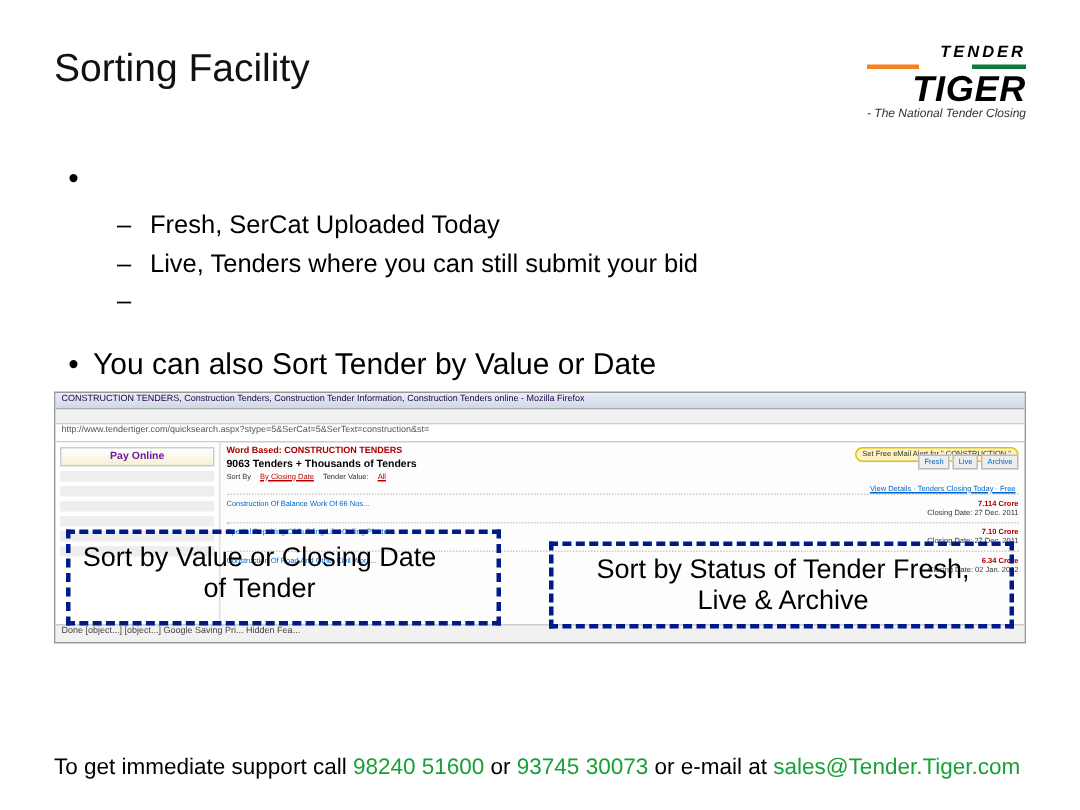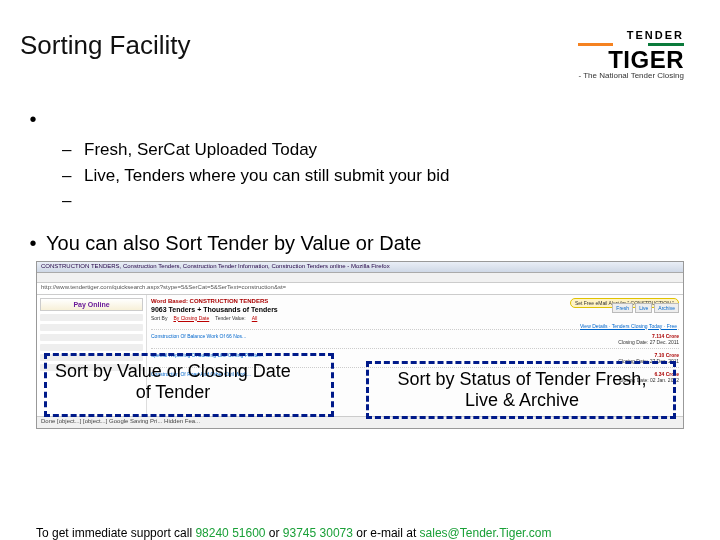--- a/index.html
+++ b/index.html
@@ -6,35 +6,36 @@
   body {
     width: 720px;
     height: 540px;
     background: #fff;
     font-family: Arial, Helvetica, sans-serif;
     color: #000;
     position: relative;
     overflow: hidden;
   }
   .slide {
-    padding: 30px 36px 0 20px;
+    padding: 30px 36px 0 36px;
   }
   .header {
     display: flex;
     justify-content: space-between;
     align-items: flex-start;
   }
   .title {
     font-size: 26px;
     font-weight: 400;
     color: #111;
   }
   .logo {
     text-align: right;
     line-height: 1;
+    font-style: italic;
   }
   .logo-top {
     font-size: 11px;
     letter-spacing: 2px;
     color: #000;
     font-weight: 700;
   }
   .logo-mid {
     font-size: 24px;
     font-weight: 900;
@@ -213,22 +214,22 @@
     color: #000;
     background: transparent;
     text-align: center;
     line-height: 1.2;
     pointer-events: none;
   }
 
   .footer {
     position: absolute;
     left: 36px;
-    bottom: 0;
-    font-size: 12px;
+    bottom: 20px;
+    font-size: 15px;
     color: #000;
   }
   .footer .hl { color: #1aa038; }
 </style>
 </head>
 <body>
 
 <div class="slide">
   <div class="header">
     <h1 class="title">Sorting Facility</h1>

